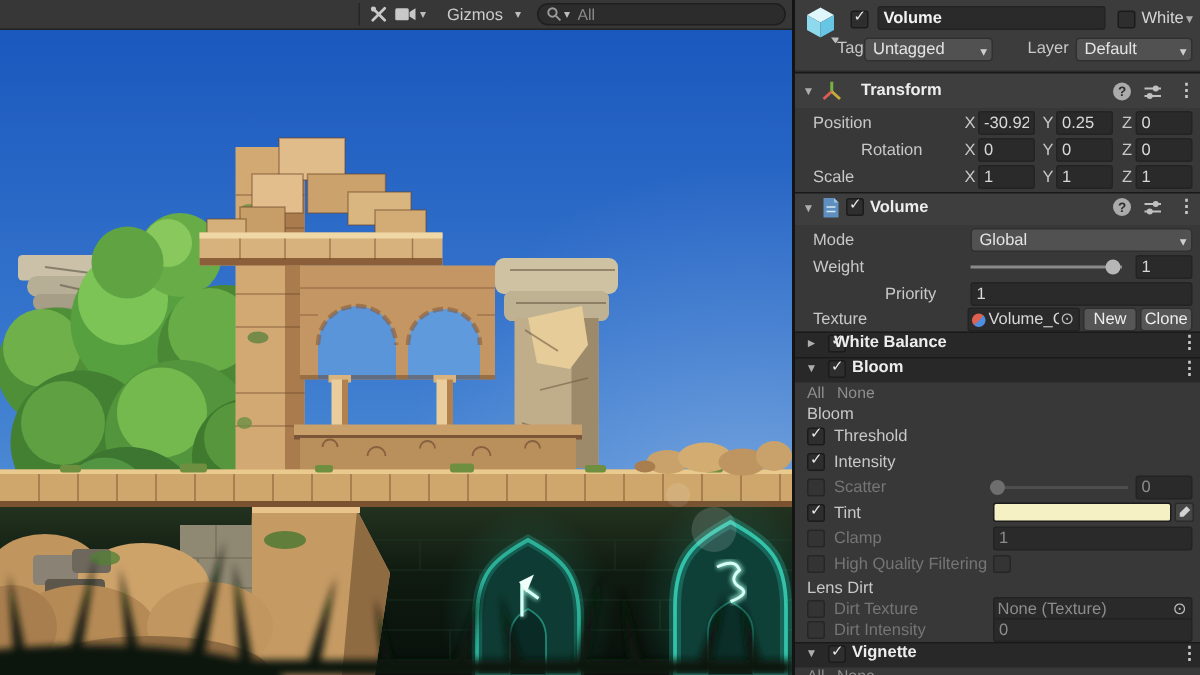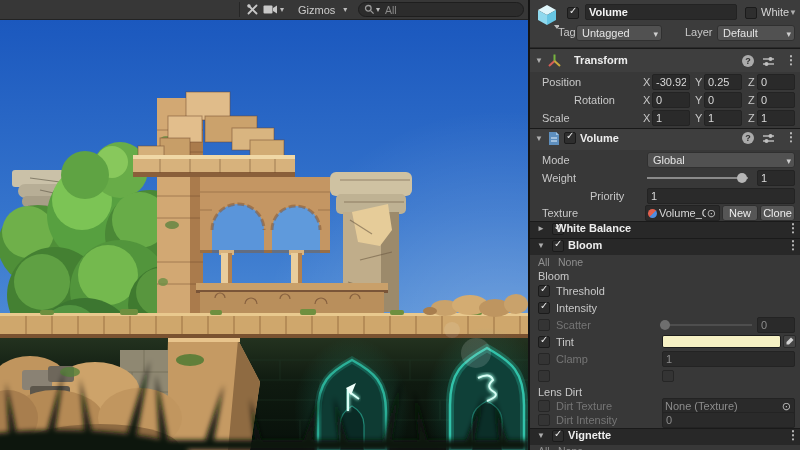--- a/index.html
+++ b/index.html
@@ -470,20 +470,21 @@
       <svg width="9" height="9" viewBox="0 0 9 9">
         <path d="M6,0.5 L8.5,3 L4,7.5 L1.5,7.5 L1.5,5 Z" fill="#D2D2D2"></path>
       </svg>
     </div>
 
     <div class="cb dimbox" style="left:8px;top:353px;"></div>
     <span class="lbl dim" style="left:26px;top:351px;">Clamp</span>
     <input class="field dimtxt" style="left: 132px; top: 351px; width: 133px;" value="1">
 
     <div class="cb dimbox" style="left:8px;top:370px;"></div>
+    <span class="lbl dim clip" style="left:26px;top:368px;width:105px;">High Quality Filtering</span>
     <div class="cb dimbox" style="left:132px;top:370px;"></div>
 
     <span class="lbl" style="left:8px;top:384px;">Lens Dirt</span>
 
     <div class="cb dimbox" style="left:8px;top:400px;"></div>
     <span class="lbl dim" style="left:26px;top:398px;">Dirt Texture</span>
     <div class="objfield" style="left:132px;top:398px;width:133px;">
       <span class="otext dimtxt">None (Texture)</span>
       <span class="picker">⊙</span>
     </div>

